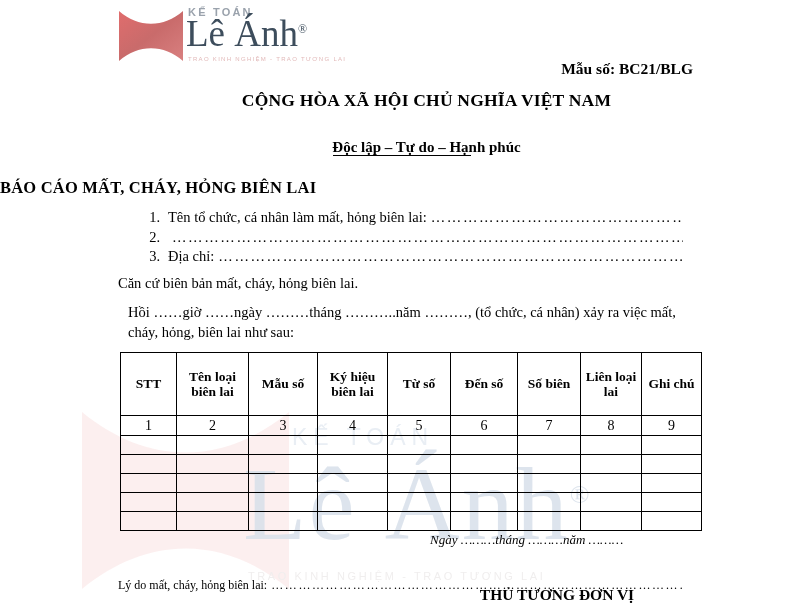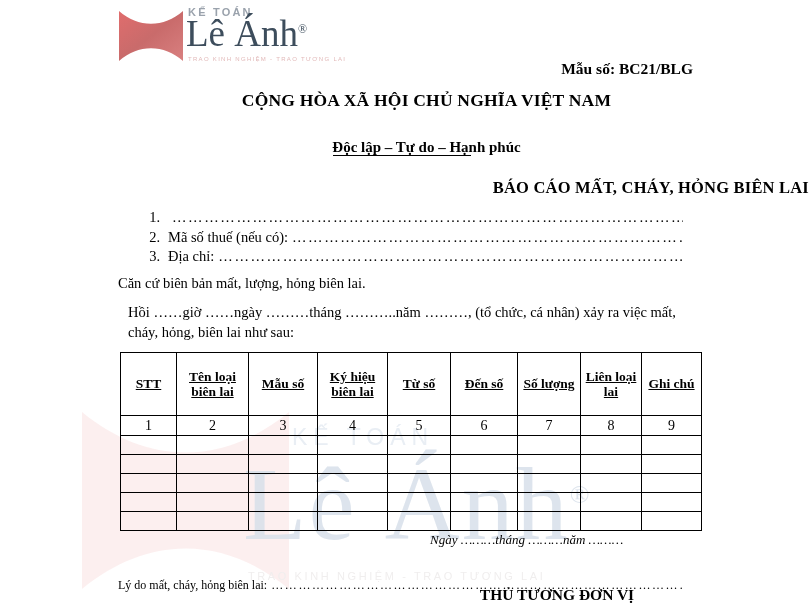--- a/index.html
+++ b/index.html
@@ -166,24 +166,24 @@
   #divider {
     position: absolute;
     left: 333px;
     top: 155px;
     width: 138px;
     height: 0;
     border-top: 1.6px solid #000;
   }
   #doc-title {
     position: absolute;
-    left: 6px;
+    left: 0;
     right: 0;
     top: 178px;
-    text-align: right;
+    text-align: left;
     font-size: 16.5px;
     font-weight: bold;
     letter-spacing: 0.2px;
   }
 
   
   #info-list {
     position: absolute;
     left: 138px;
     top: 209px;
@@ -246,21 +246,20 @@
     text-align: center;
     vertical-align: middle;
     padding: 0;
     background: transparent;
   }
   #receipt-table thead th {
     font-weight: bold;
     height: 58px;
     line-height: 1.12;
     padding: 2px 1px;
-    text-decoration: underline;
   }
   #receipt-table tr.numbering td {
     height: 19px;
     font-weight: normal;
     font-size: 14px;
   }
   #receipt-table tr.blank td {
     height: 18px;
   }
 
@@ -349,38 +348,38 @@
     </div>
 
     <div id="divider"></div>
 
     <div id="doc-title">BÁO CÁO MẤT, CHÁY, HỎNG BIÊN LAI</div>
 
     <div id="info-list">
 
       <div class="li">
         <span class="num">1.</span>
+        <span class="lbl">Tên tổ chức, cá nhân làm mất, hỏng biên lai:</span>
         <span class="dots">……………………………………………………………………………………</span>
       </div>
 
       <div class="li">
         <span class="num">2.</span>
-        <span class="lbl">Mã số thuế (nếu có):</span>
         <span class="dots">…………………………………………………………………………………………………</span>
       </div>
 
       <div class="li">
         <span class="num">3.</span>
         <span class="lbl">Địa chỉ:</span>
         <span class="dots">…………………………………………………………………………………………………………</span>
       </div>
 
     </div>
 
-    <div id="para-basis">Căn cứ biên bản mất, lượng, hỏng biên lai.</div>
+    <div id="para-basis">Căn cứ biên bản mất, cháy, hỏng biên lai.</div>
     <div id="para-time">Hồi ……giờ ……ngày ………tháng ………..năm ………, (tổ chức, cá nhân) xảy ra việc mất, cháy, hỏng, biên lai như sau:</div>
 
     <table id="receipt-table">
       <colgroup>
         <col style="width:56px">
         <col style="width:72px">
         <col style="width:69px">
         <col style="width:70px">
         <col style="width:63px">
         <col style="width:67px">
@@ -389,21 +388,21 @@
         <col style="width:60px">
       </colgroup>
       <thead>
         <tr>
           <th>STT</th>
           <th>Tên loại biên lai</th>
           <th>Mẫu số</th>
           <th>Ký hiệu biên lai</th>
           <th>Từ số</th>
           <th>Đến số</th>
-          <th>Số lượng</th>
+          <th>Số biên</th>
           <th>Liên loại lai</th>
           <th>Ghi chú</th>
         </tr>
       </thead>
       <tbody>
         <tr class="numbering">
           <td>1</td>
           <td>2</td>
           <td>3</td>
           <td>4</td>

